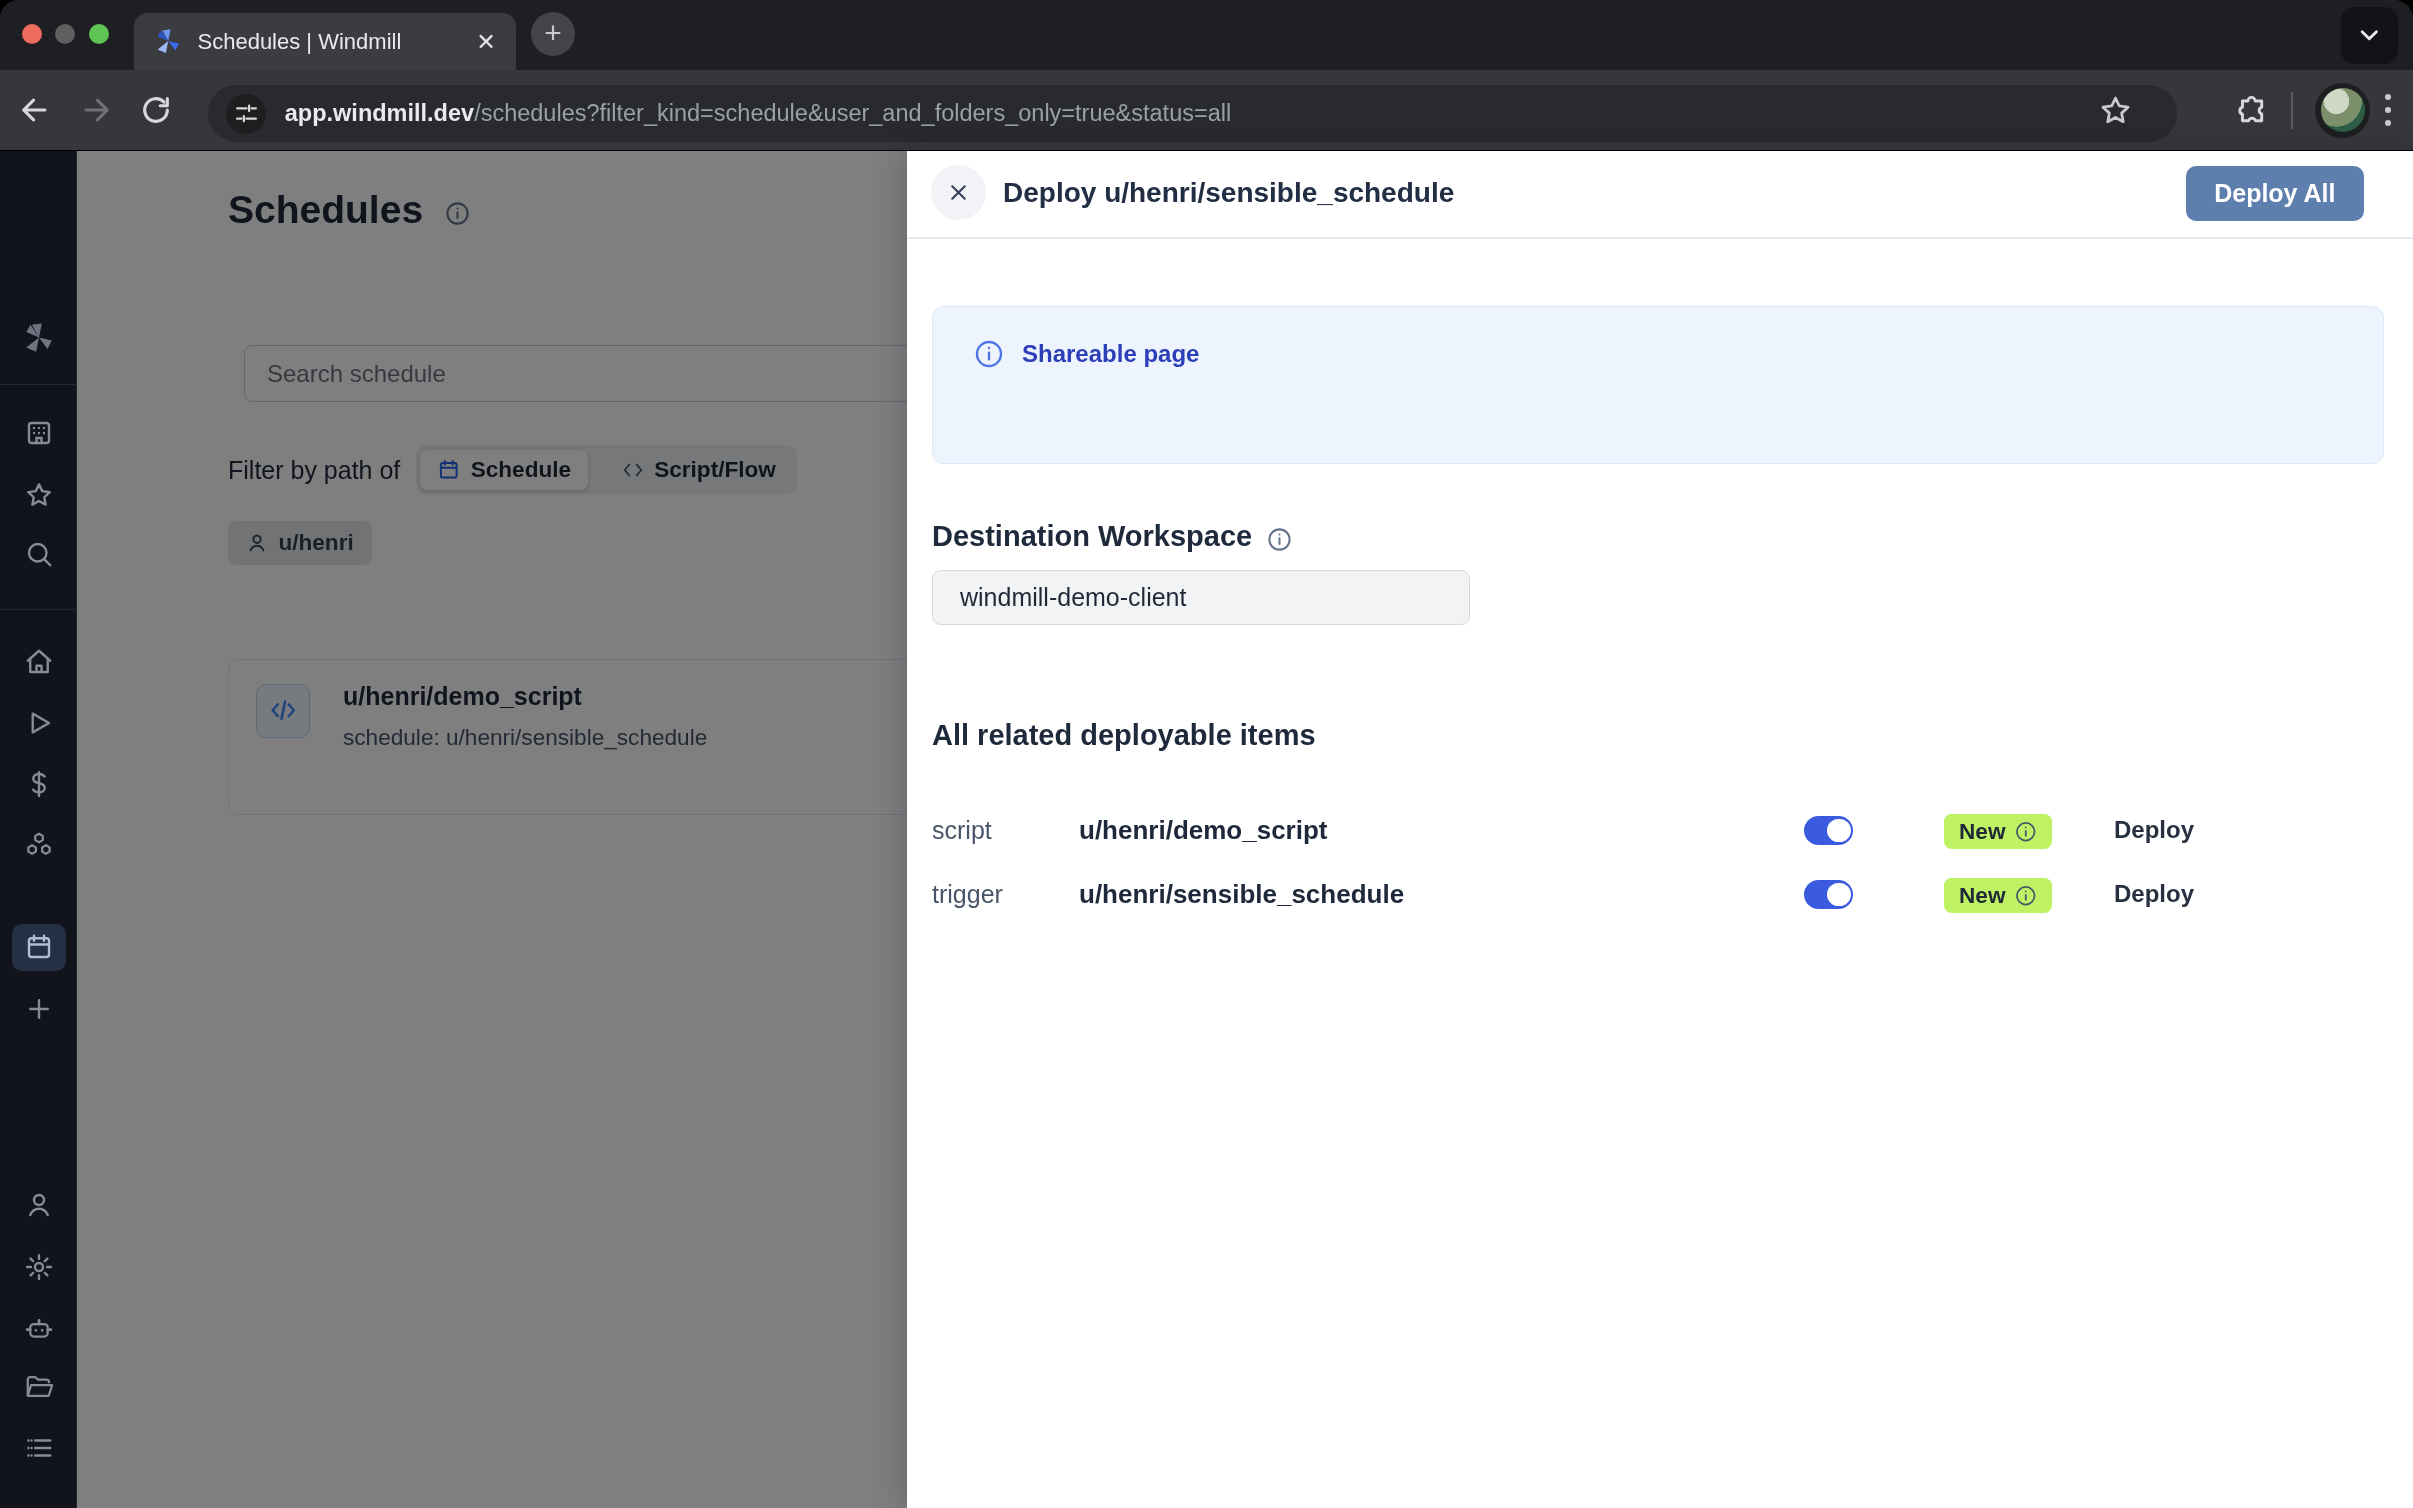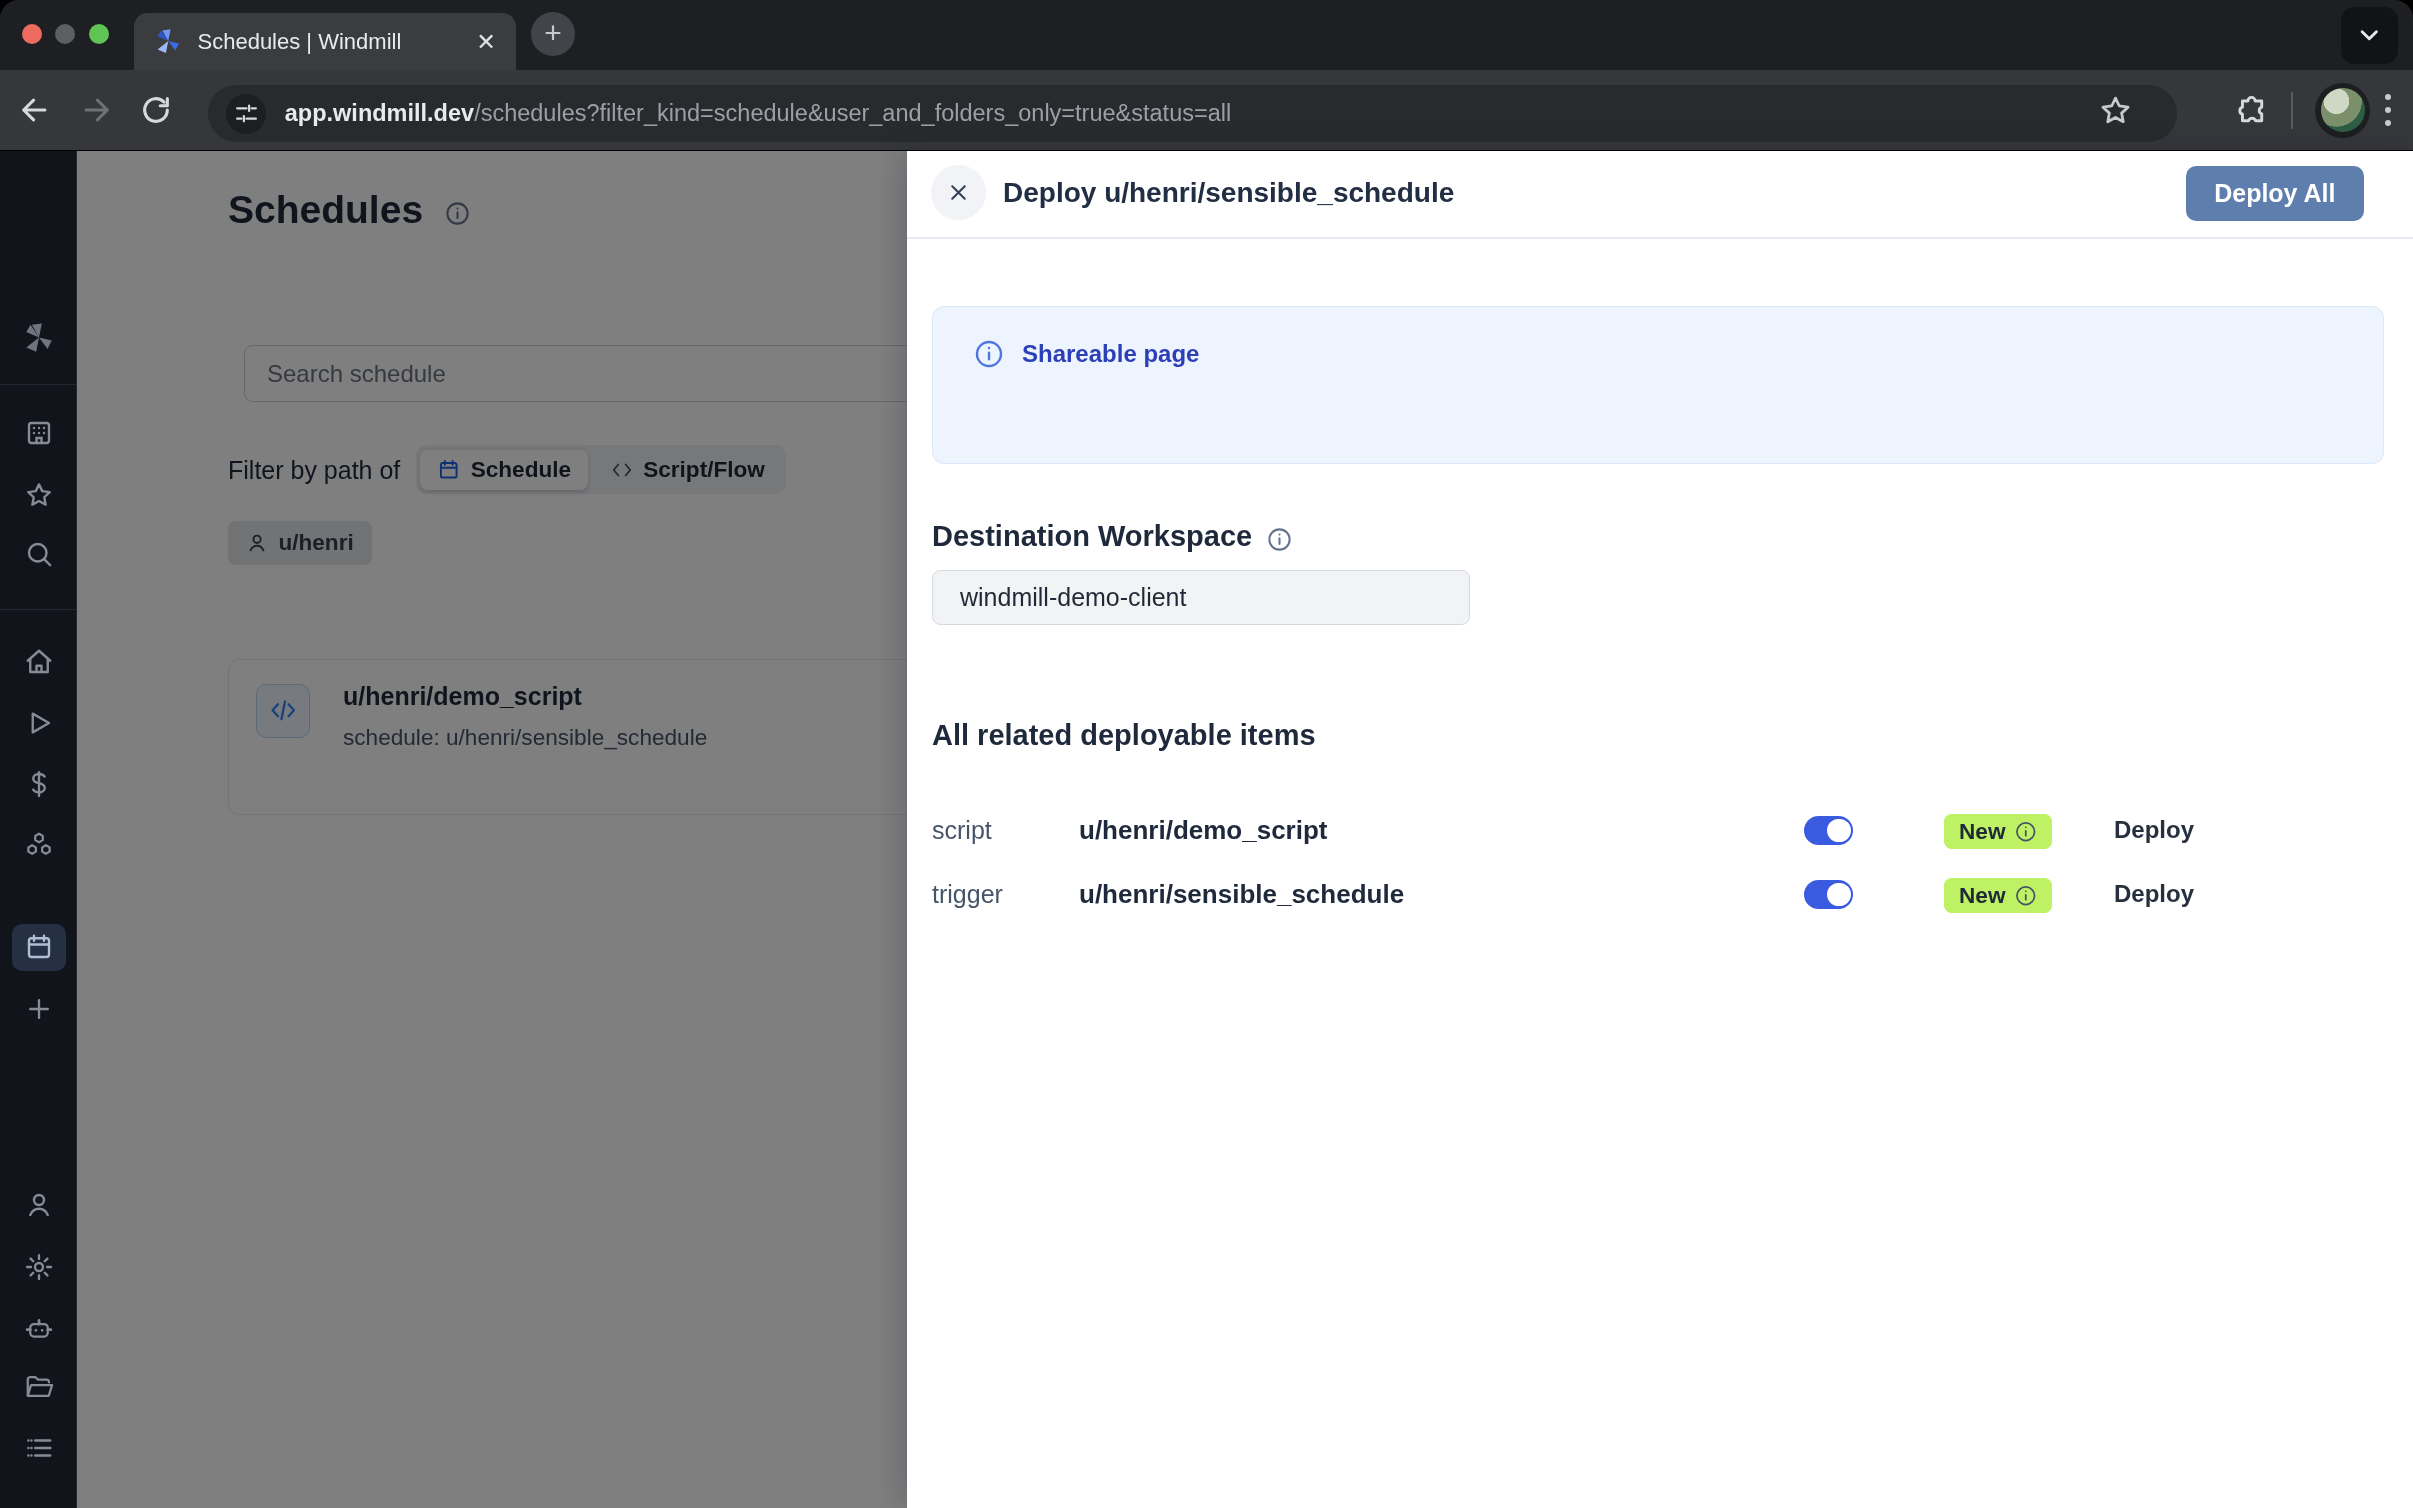--- a/index.html
+++ b/index.html
@@ -56,21 +56,21 @@
 
   .main { position:absolute; left:77px; top:0; right:0; bottom:0; background:#fff; }
   .page-title { position:absolute; left:151px; top:37px; font-size:39px; font-weight:bold; color:#1e293b; }
   .title-info { position:absolute; left:367px; top:49px; color:#64748b; }
   .search-box { position:absolute; left:151px; top:194px; width:1173px; height:57px;
     border:1.7px solid #cbd2da; border-radius:8.4px; background:#fff; font-size:24px;
     color:#1f2937; padding:0 22px; outline:none;margin-left:16px; }
   .search-box::placeholder { color:#6b7280; }
   .filter-label { position:absolute; left:151px; top:305px; font-size:25px; color:#1e293b; }
   .chip-group { position:absolute; left:339px; top:294px; height:49px; background:#eef1f5;
-    border-radius:10px; display:flex; align-items:center; padding:4.2px; gap:6px; }
+    border-radius:10px; display:flex; align-items:center; padding:4.2px; gap:17px; }
   .chip { display:flex; align-items:center; gap:10px; height:40px; padding:0 17px;
     border-radius:7.5px; font-size:22.6px; font-weight:bold; color:#1f2937; }
   .chip.on { background:#fff; box-shadow:0 1.7px 5px rgba(15,23,42,.18); }
   .path-chip { position:absolute; left:151px; top:370px; height:44px; background:#e2e6ea;
     border-radius:7.5px; display:flex; align-items:center; gap:10px; padding:0 18.4px;
     font-size:22.6px; font-weight:bold; color:#374151; }
   .card { position:absolute; left:151px; top:508px; width:1173px; height:156px;
     border:1.7px solid #e2e8f0; border-radius:11.7px; background:#fff; }
   .card-tile { position:absolute; left:27px; top:23.5px; width:54px; height:54px; border-radius:10px;
     border:1.7px solid #b9d2f3; background:#eff6ff; display:flex; align-items:center;

